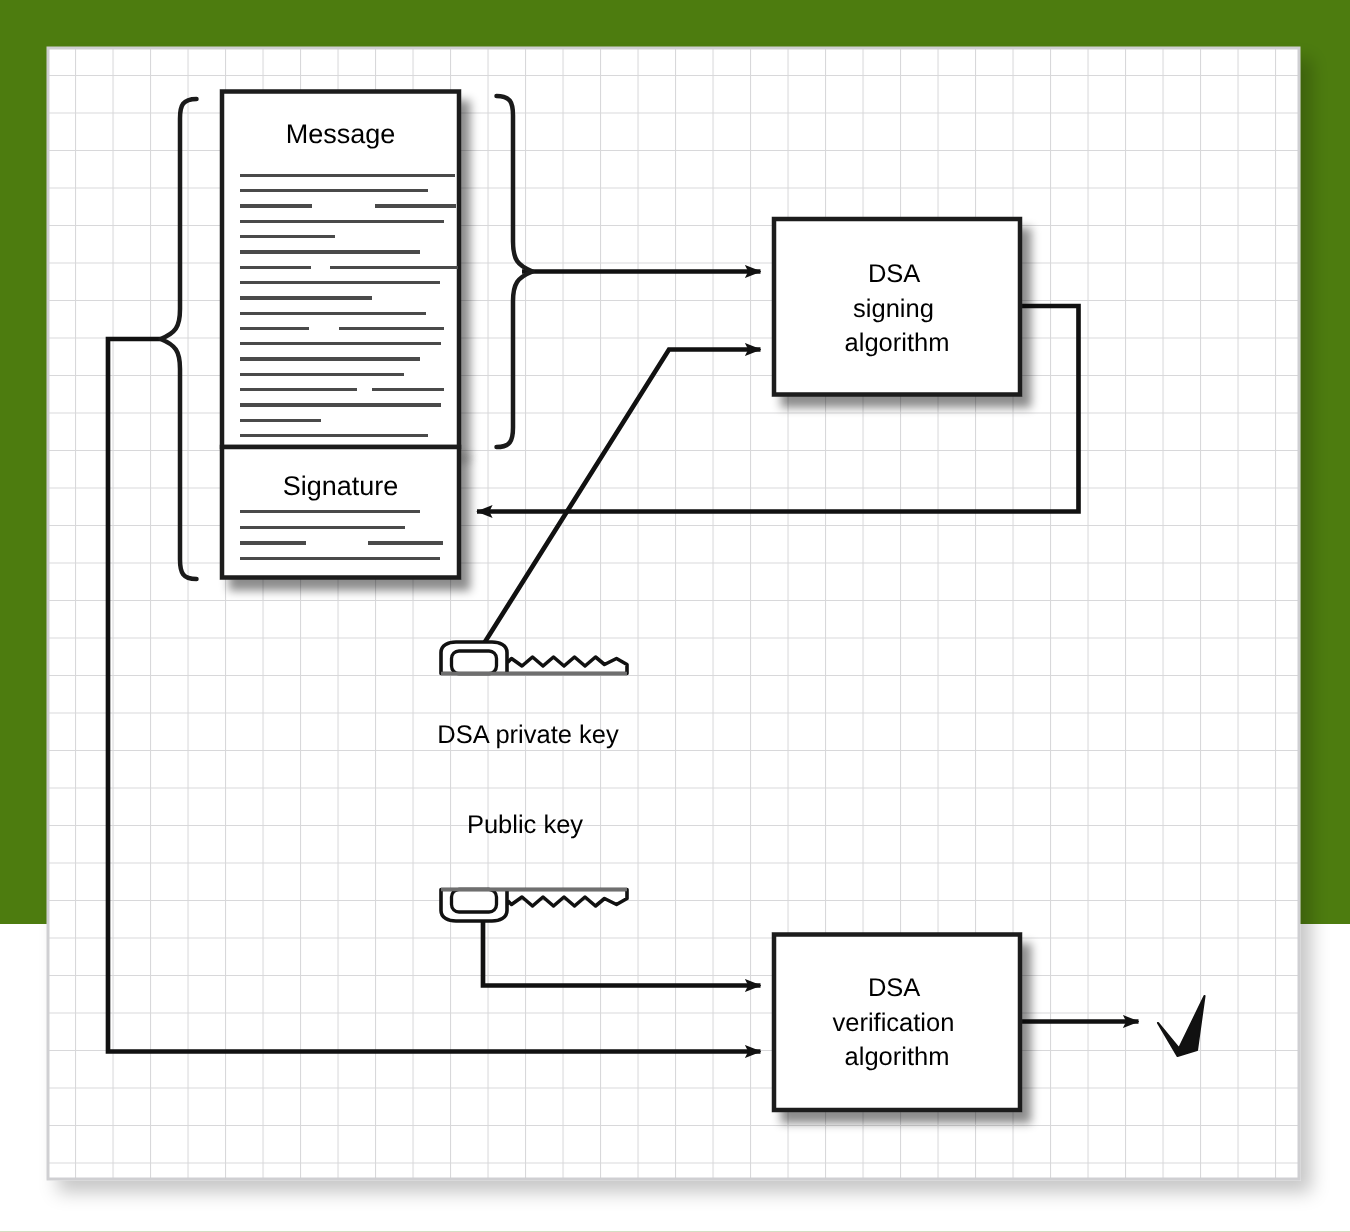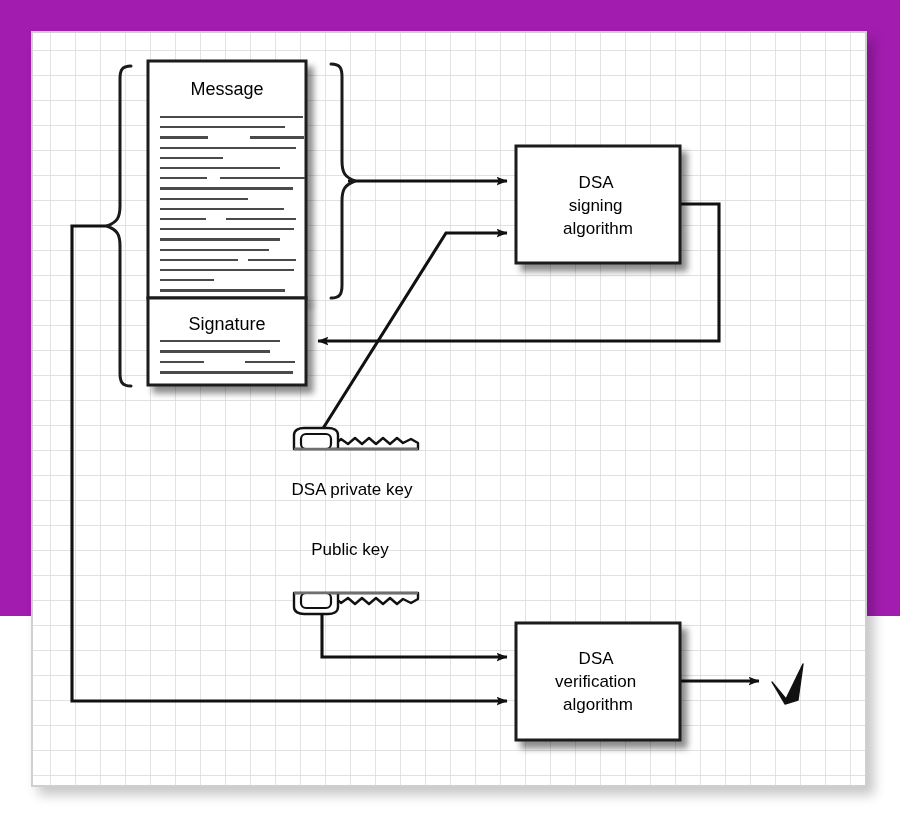--- a/index.html
+++ b/index.html
@@ -10,21 +10,21 @@
   body {
     width: 900px;
     height: 821px;
     font-family: "Liberation Sans", sans-serif;
     overflow: hidden;
   }
   #stage {
     position: relative;
     width: 900px;
     height: 616px;
-    background: #a21caf;
+    background: #4d7c0f;
   }
   #diagram-svg {
     position: absolute;
     left: 0;
     top: 0;
     width: 900px;
     height: 821px;
   }
   .diag-label {
     font-family: "Liberation Sans", sans-serif;

